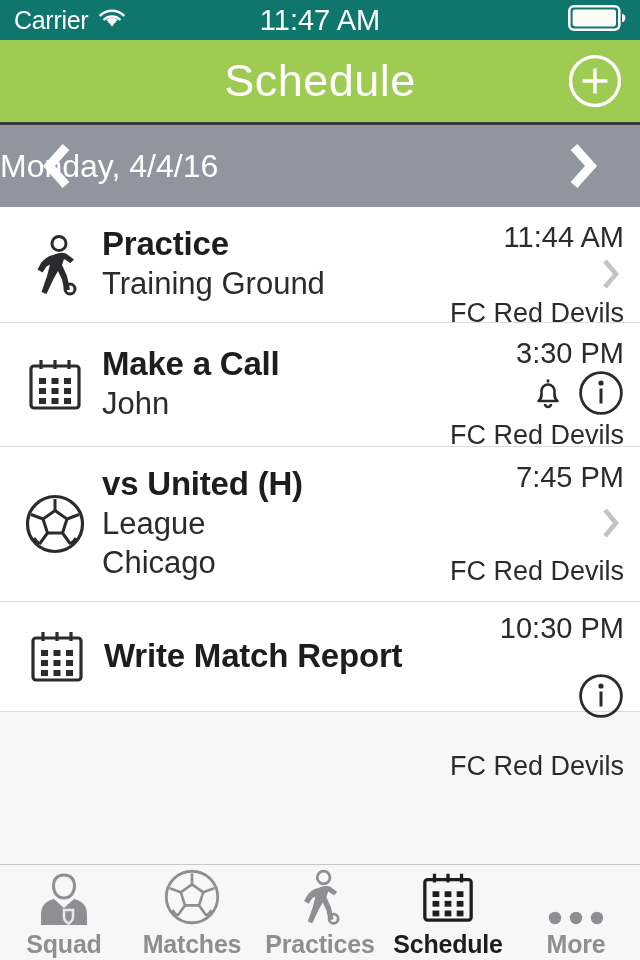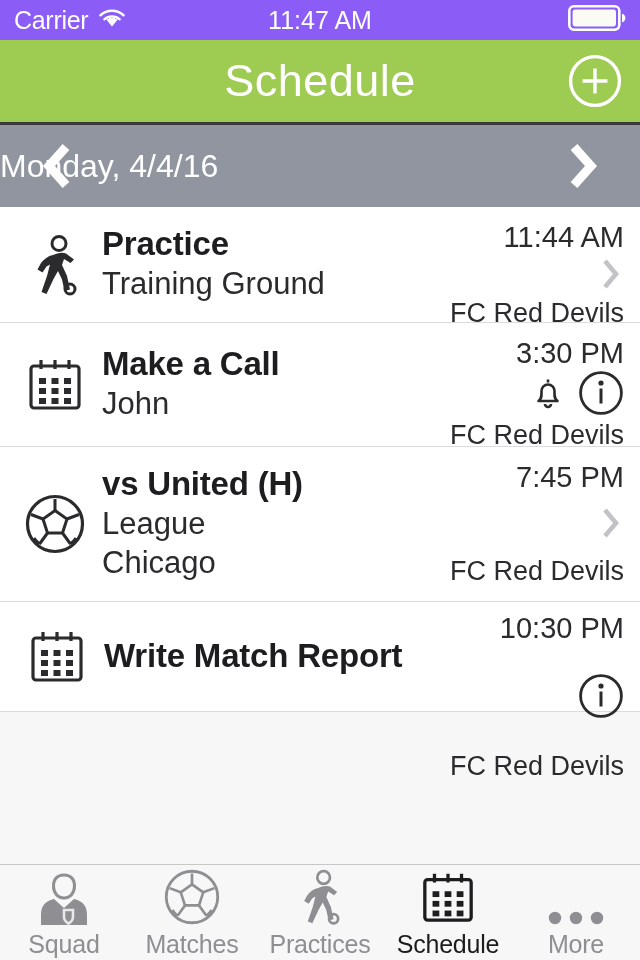--- a/index.html
+++ b/index.html
@@ -6,29 +6,29 @@
   html, body {
     width:640px; height:960px;
     font-family:"Liberation Sans", sans-serif;
     background:#ffffff;
     overflow:hidden;
   }
   .phone { width:640px; height:960px; display:flex; flex-direction:column; position:relative; }
 
   
   .statusbar {
-    height:40px; background:#8b5cf6; color:#fff;
+    height:40px; background:#0f766e; color:#fff;
     display:flex; align-items:center; position:relative;
     padding:0 14px; flex:0 0 40px;
   }
   .sb-left { display:flex; align-items:center; gap:9px; }
   .sb-carrier { font-size:25px; letter-spacing:-0.3px; }
   .sb-time {
     position:absolute; left:0; right:0; text-align:center;
-    font-size:25px; font-weight:normal; pointer-events:none;
+    font-size:29px; font-weight:normal; pointer-events:none;
   }
   .sb-right { margin-left:auto; display:flex; align-items:center; }
 
   
   .navbar {
     flex:0 0 85px; background:#9ECB51; position:relative;
     display:flex; align-items:center; justify-content:center;
     border-bottom:3px solid #3a3a3c;
   }
   .nav-title { color:#fff; font-size:45px; font-weight:normal; letter-spacing:0.5px; }
@@ -89,21 +89,21 @@
   .tabbar {
     flex:0 0 96px; background:#F7F7F7; border-top:1px solid #c8c8c8;
     display:flex; align-items:stretch;
   }
   .tab {
     flex:1 1 0; display:flex; flex-direction:column;
     align-items:center; justify-content:center; gap:4px; cursor:pointer;
     padding-top:4px;
   }
   .tab-ico { height:56px; display:flex; align-items:flex-end; justify-content:center; }
-  .tab-label { font-size:25px; color:#8e8e93; letter-spacing:-0.2px; }
+  .tab-label { font-size:25px; color:#8e8e93; letter-spacing:-0.2px;font-weight:bold; }
   .tab.active .tab-label { color:#1d1d1f; }
 </style>
 </head>
 <body>
 
 <div class="phone">
 
   <div class="statusbar">
     <div class="sb-left">
       <span class="sb-carrier">Carrier</span>

